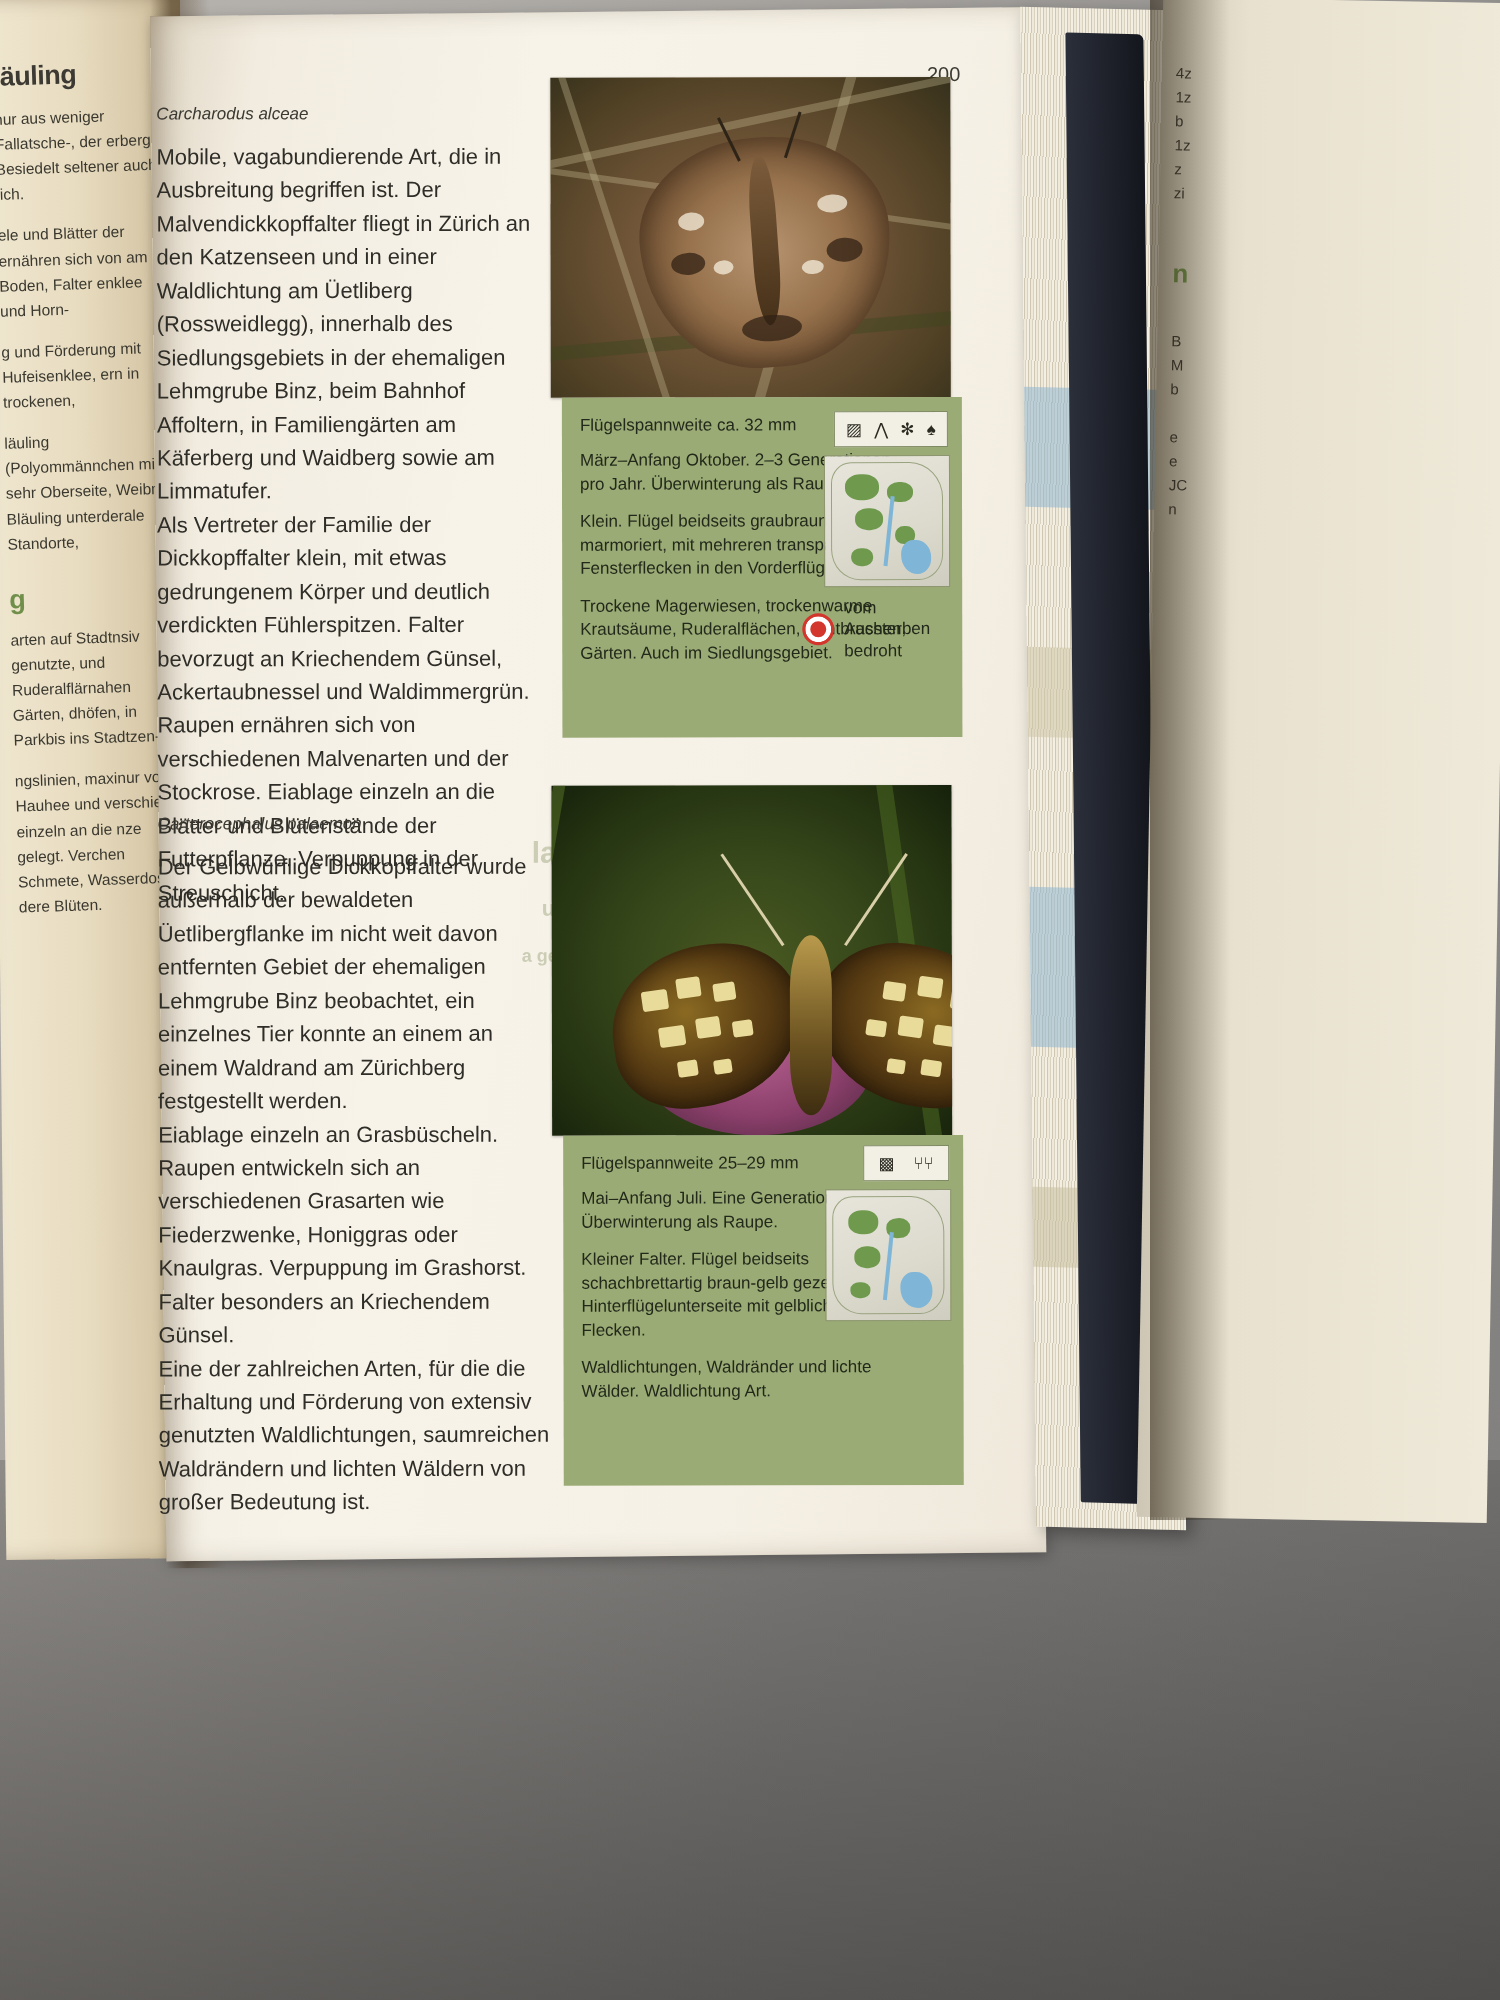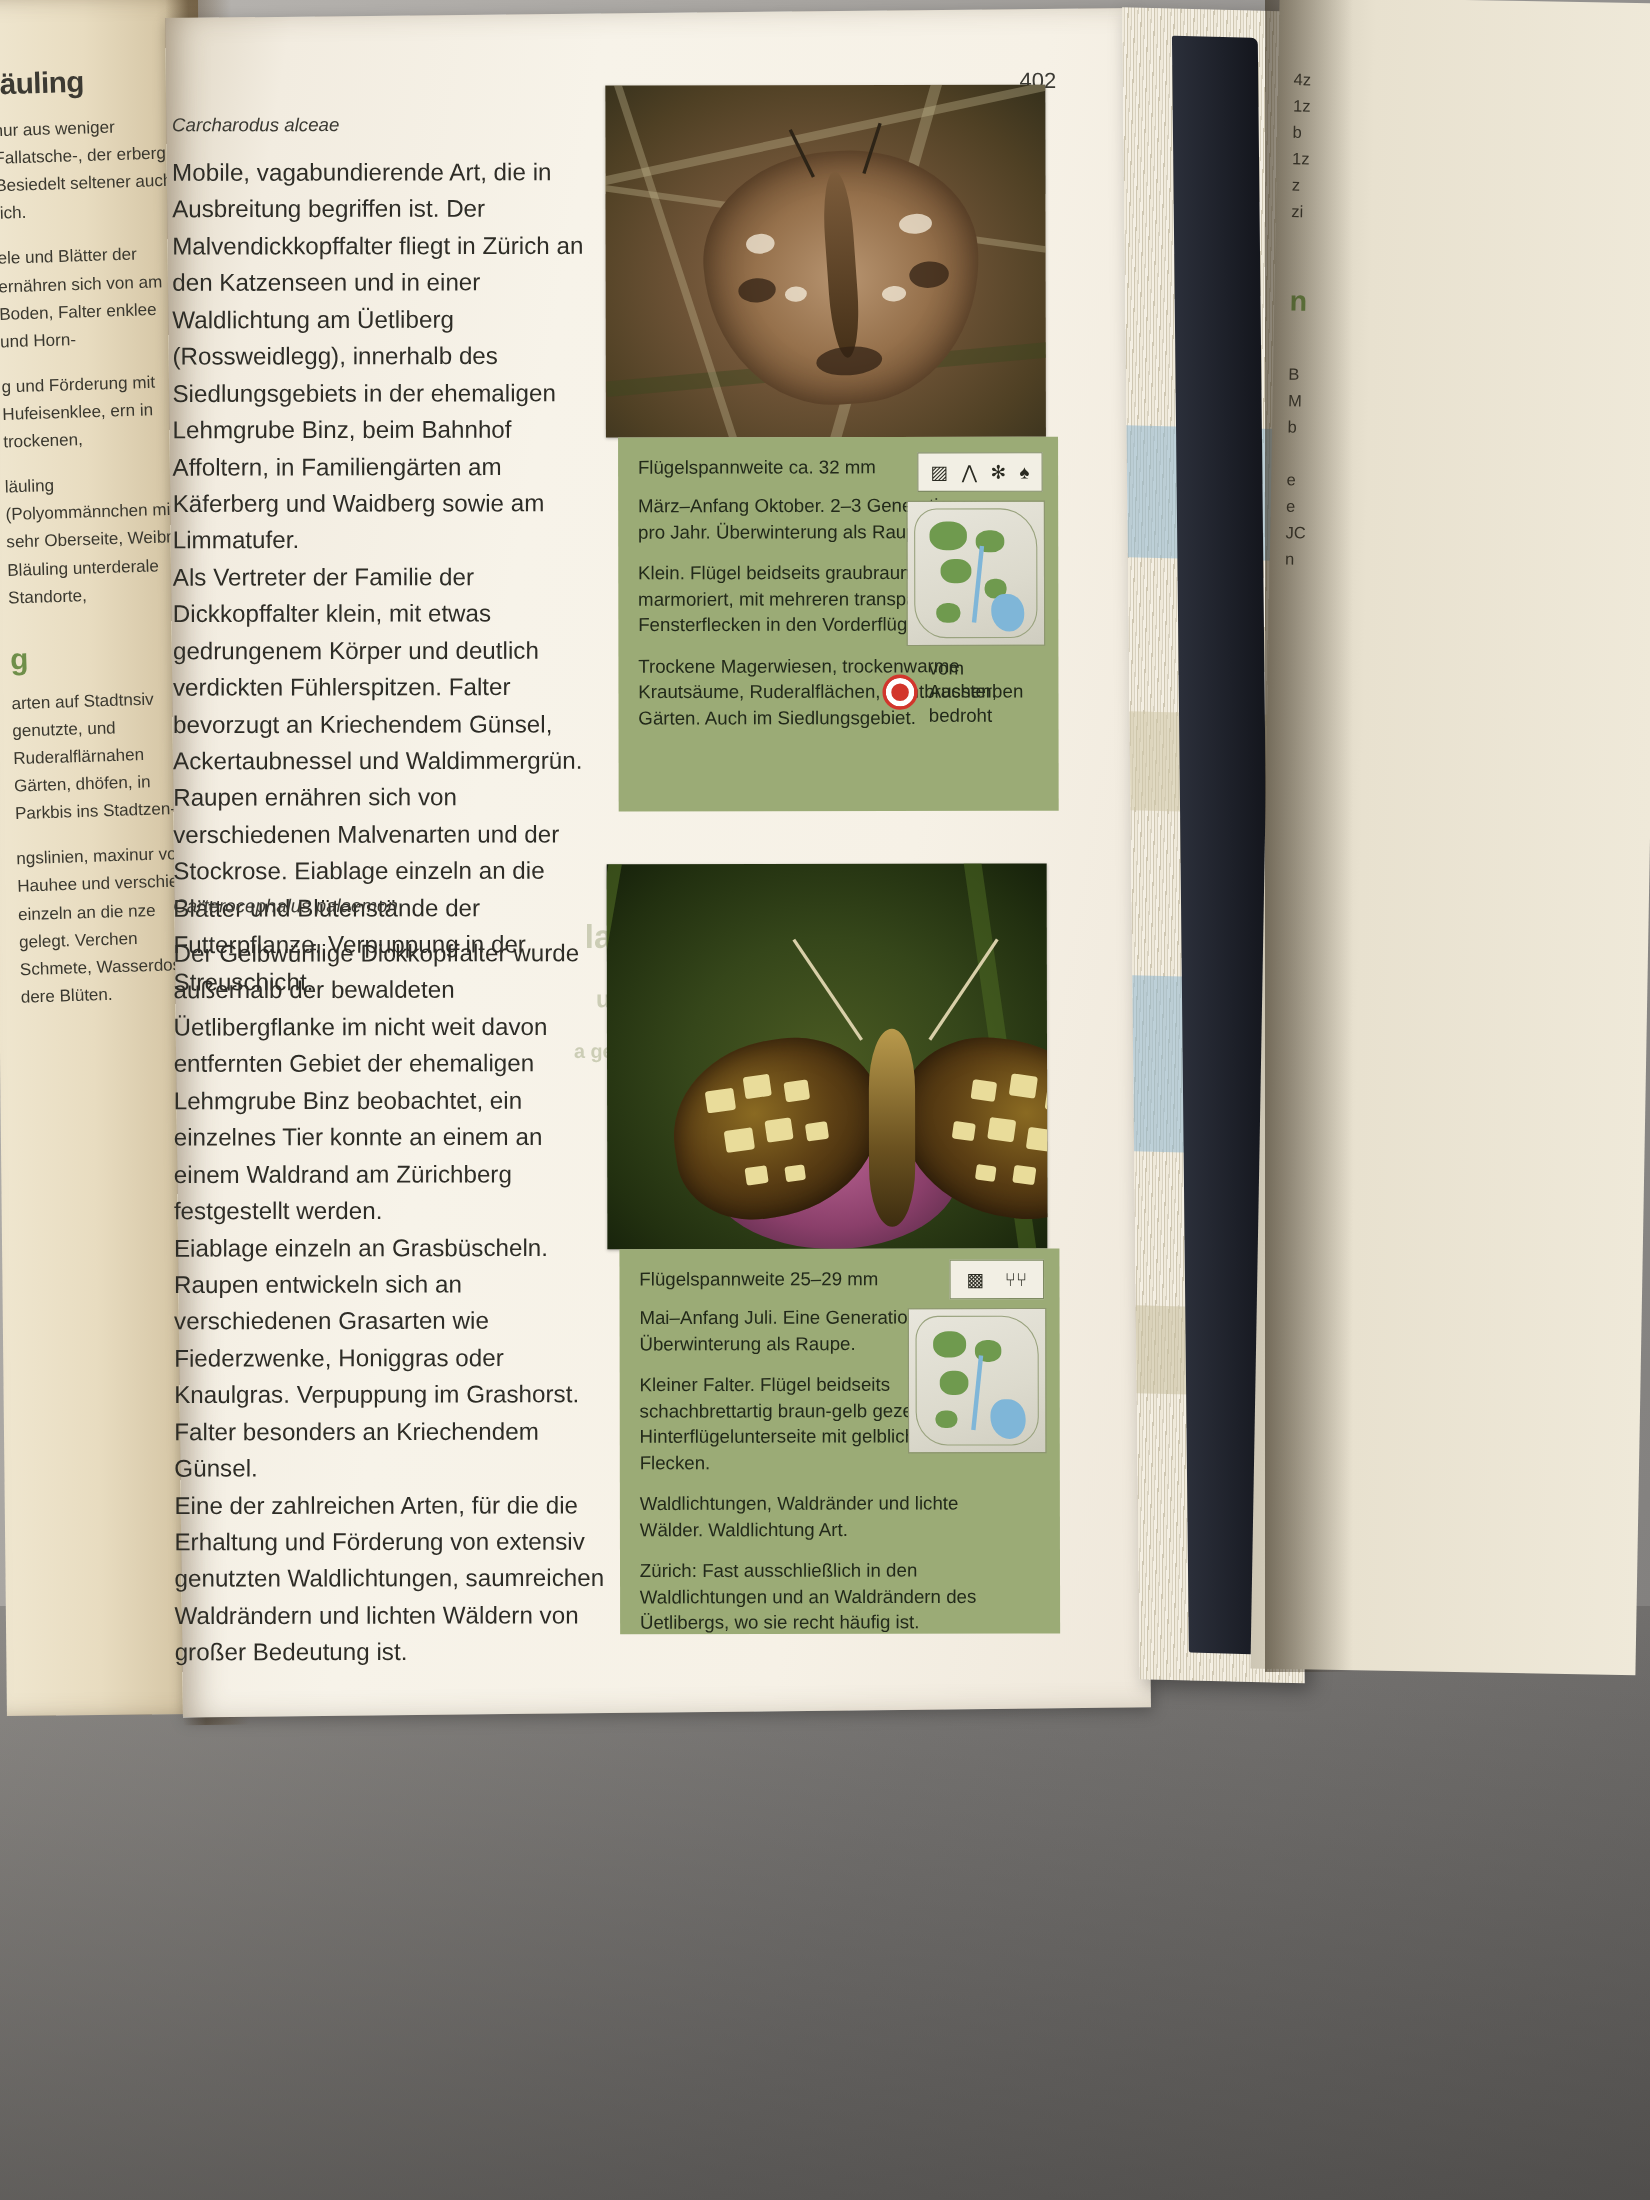--- a/index.html
+++ b/index.html
@@ -370,21 +370,21 @@
         <div class="lp-h2">g</div>
         <div class="lp-p">arten auf Stadtnsiv genutzte, und Ruderalflärnahen Gärten, dhöfen, in Parkbis ins Stadtzen-</div>
         <div class="lp-p">ngslinien, maxinur von Hauhee und verschie einzeln an die nze gelegt. Verchen Schmete, Wasserdost dere Blüten.</div>
       </div>
     </div>
     <div class="gutter"></div>
 
     <div class="page-right">
       <div class="page-content">
 
-        <div class="page-number">402</div>
+        <div class="page-number">200</div>
 
         <div class="ghost" style="left:560px; top:78px; font-size:26px;">Dun</div>
         <div class="ghost" style="left:380px; top:820px; font-size:30px;">lagelbar-sülfalt</div>
         <div class="ghost" style="left:390px; top:880px; font-size:22px;">u nfa lt</div>
         <div class="ghost" style="left:370px; top:930px; font-size:18px;">a gelb llg de</div>
 
         <div class="entry" style="left:0px; top:80px; width:430px;">
           <div class="entry-latin" style="padding-left:6px;">Carcharodus alceae</div>
           <div class="entry-body" style="padding-left:6px;">Mobile, vagabundierende Art, die in Ausbreitung begriffen ist. Der Malvendickkopffalter fliegt in Zürich an den Katzenseen und in einer Waldlichtung am Üetliberg (Rossweidlegg), innerhalb des Siedlungsgebiets in der ehemaligen Lehmgrube Binz, beim Bahnhof Affoltern, in Familiengärten am Käferberg und Waidberg sowie am Limmatufer.
 Als Vertreter der Familie der Dickkopffalter klein, mit etwas gedrungenem Körper und deutlich verdickten Fühlerspitzen. Falter bevorzugt an Kriechendem Günsel, Ackertaubnessel und Waldimmergrün. Raupen ernähren sich von verschiedenen Malvenarten und der Stockrose. Eiablage einzeln an die Blätter und Blütenstände der Futterpflanze. Verpuppung in der Streuschicht.</div>
@@ -477,21 +477,20 @@
             <div class="antenna" style="left:170px; top:-70px; height:110px; transform:rotate(-34deg); background:#d8cfa8;"></div>
             <div class="antenna" style="left:232px; top:-70px; height:110px; transform:rotate(34deg); background:#d8cfa8;"></div>
           </div>
         </div>
 
         <div class="infobox" style="left:400px; top:1120px; width:400px; height:350px;">
           <div class="line first">Flügelspannweite 25–29 mm</div>
           <div class="line">Mai–Anfang Juli. Eine Generation pro Jahr. Überwinterung als Raupe.</div>
           <div class="line">Kleiner Falter. Flügel beidseits schachbrettartig braun-gelb gezeichnet. Hinterflügelunterseite mit gelblich weißen Flecken.</div>
           <div class="line">Waldlichtungen, Waldränder und lichte Wälder. Waldlichtung Art.</div>
-          <div class="line">Zürich: Fast ausschließlich in den Waldlichtungen und an Waldrändern des Üetlibergs, wo sie recht häufig ist.</div>
 
           <div class="pictos" style="right:14px; top:10px; width:86px; height:36px;">
             <span class="pic-glyph">▩</span>
             <span class="pic-glyph">⑂⑂</span>
           </div>
 
           <div class="minimap" style="right:12px; top:54px; width:124px; height:130px;">
             <div class="mm-outline"></div>
             <div class="mm-green" style="left:22px; top:20px; width:30px; height:24px;"></div>
             <div class="mm-green" style="left:60px; top:28px; width:24px; height:20px;"></div>

